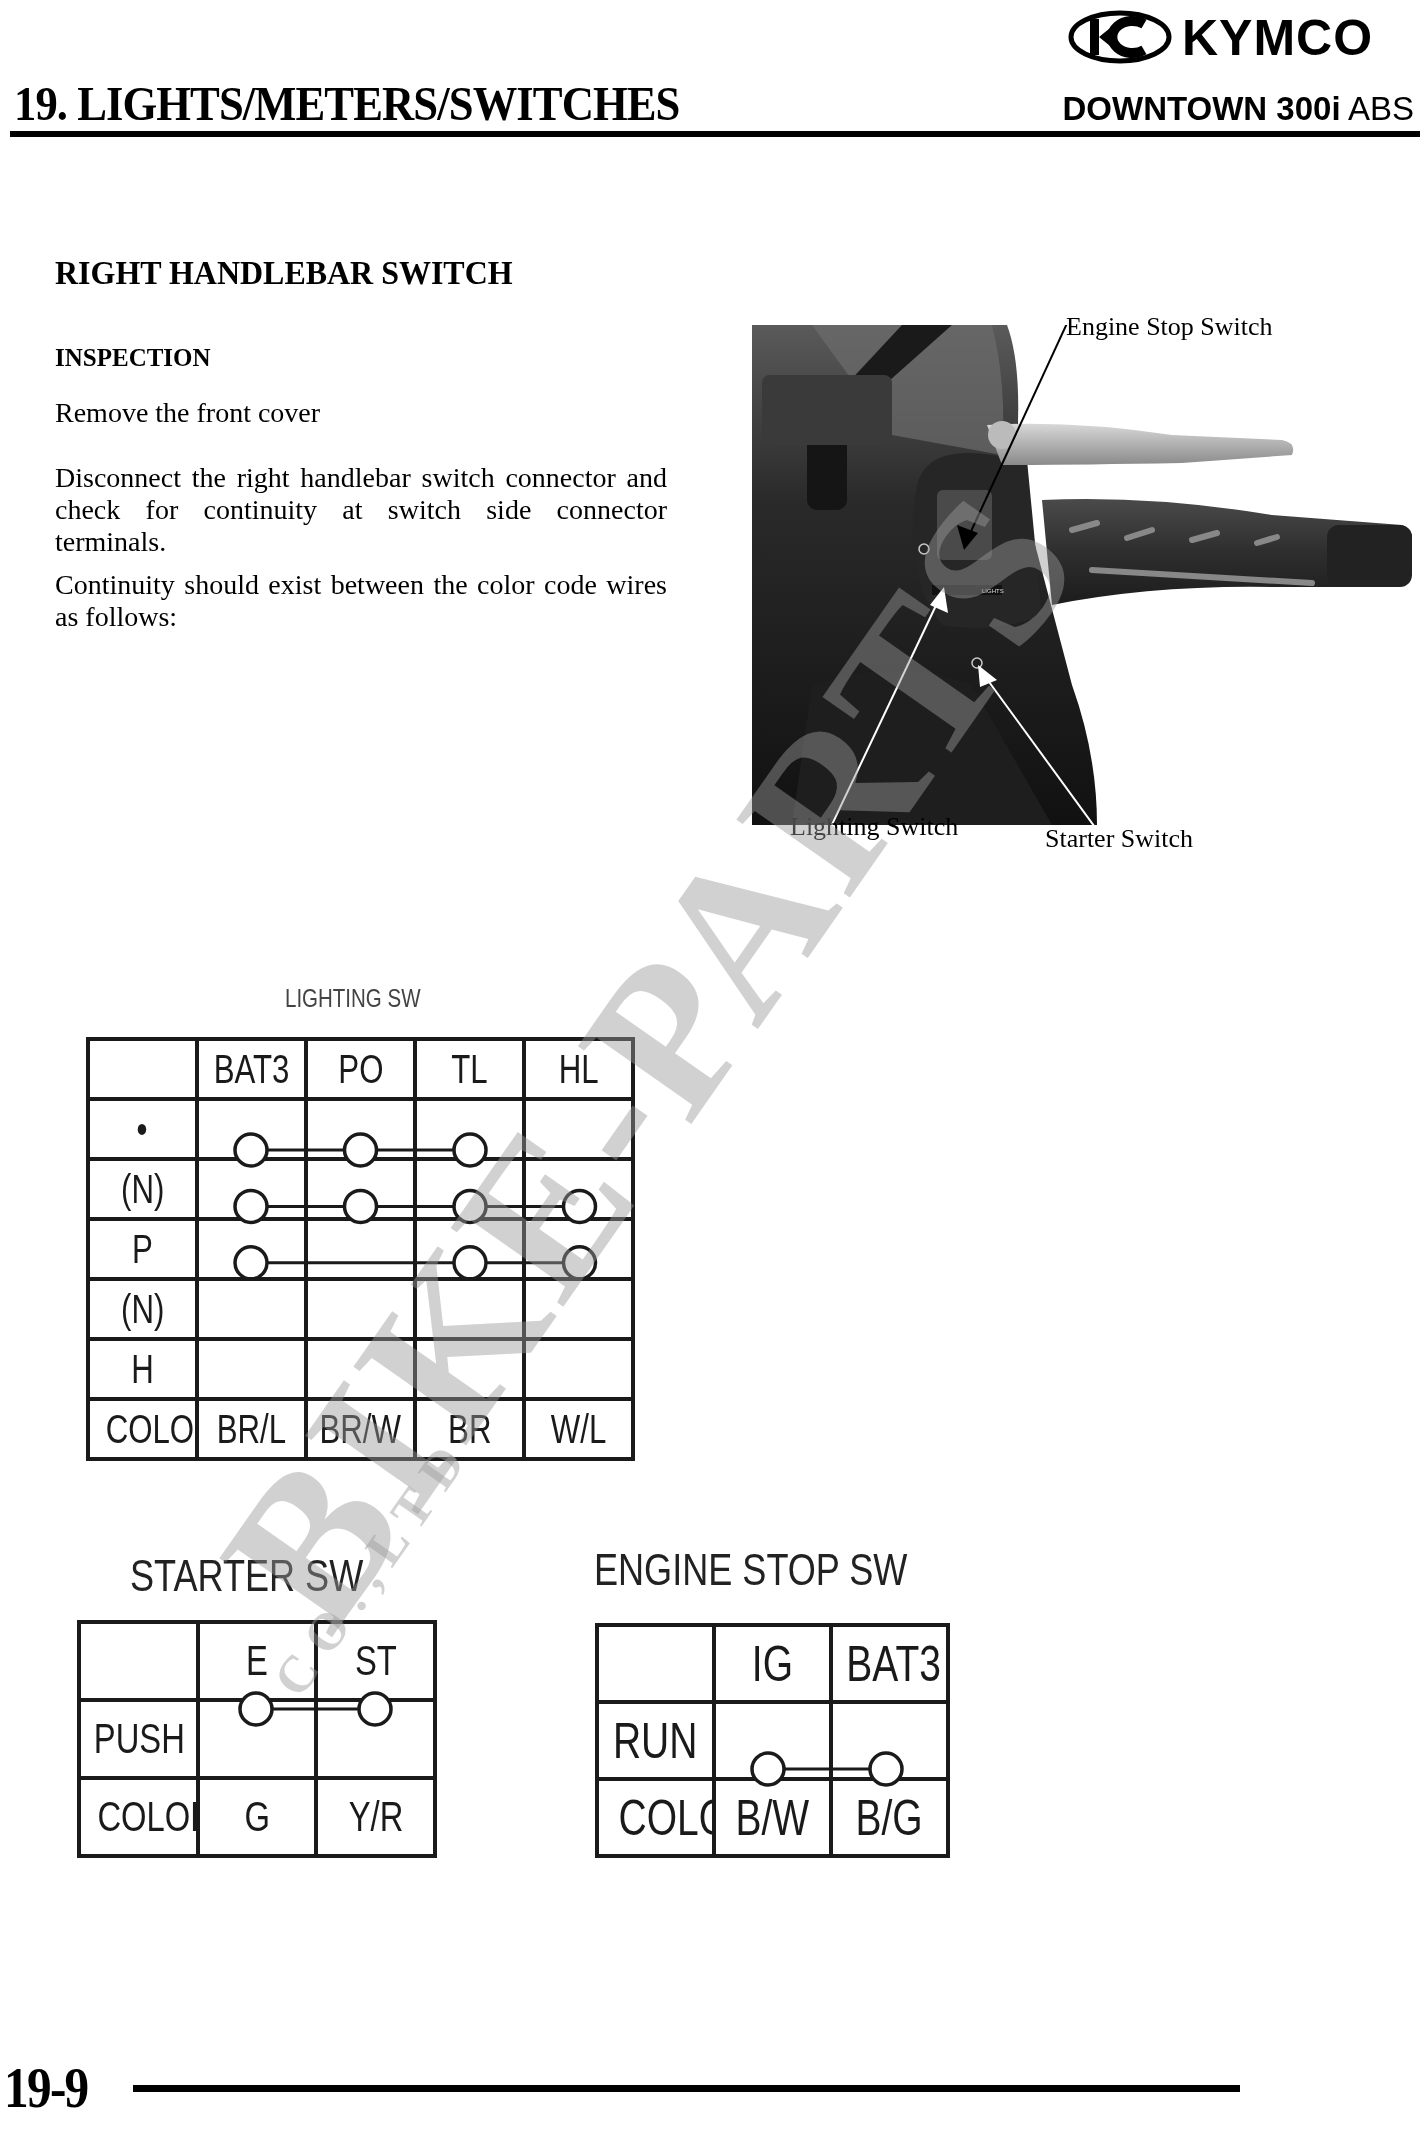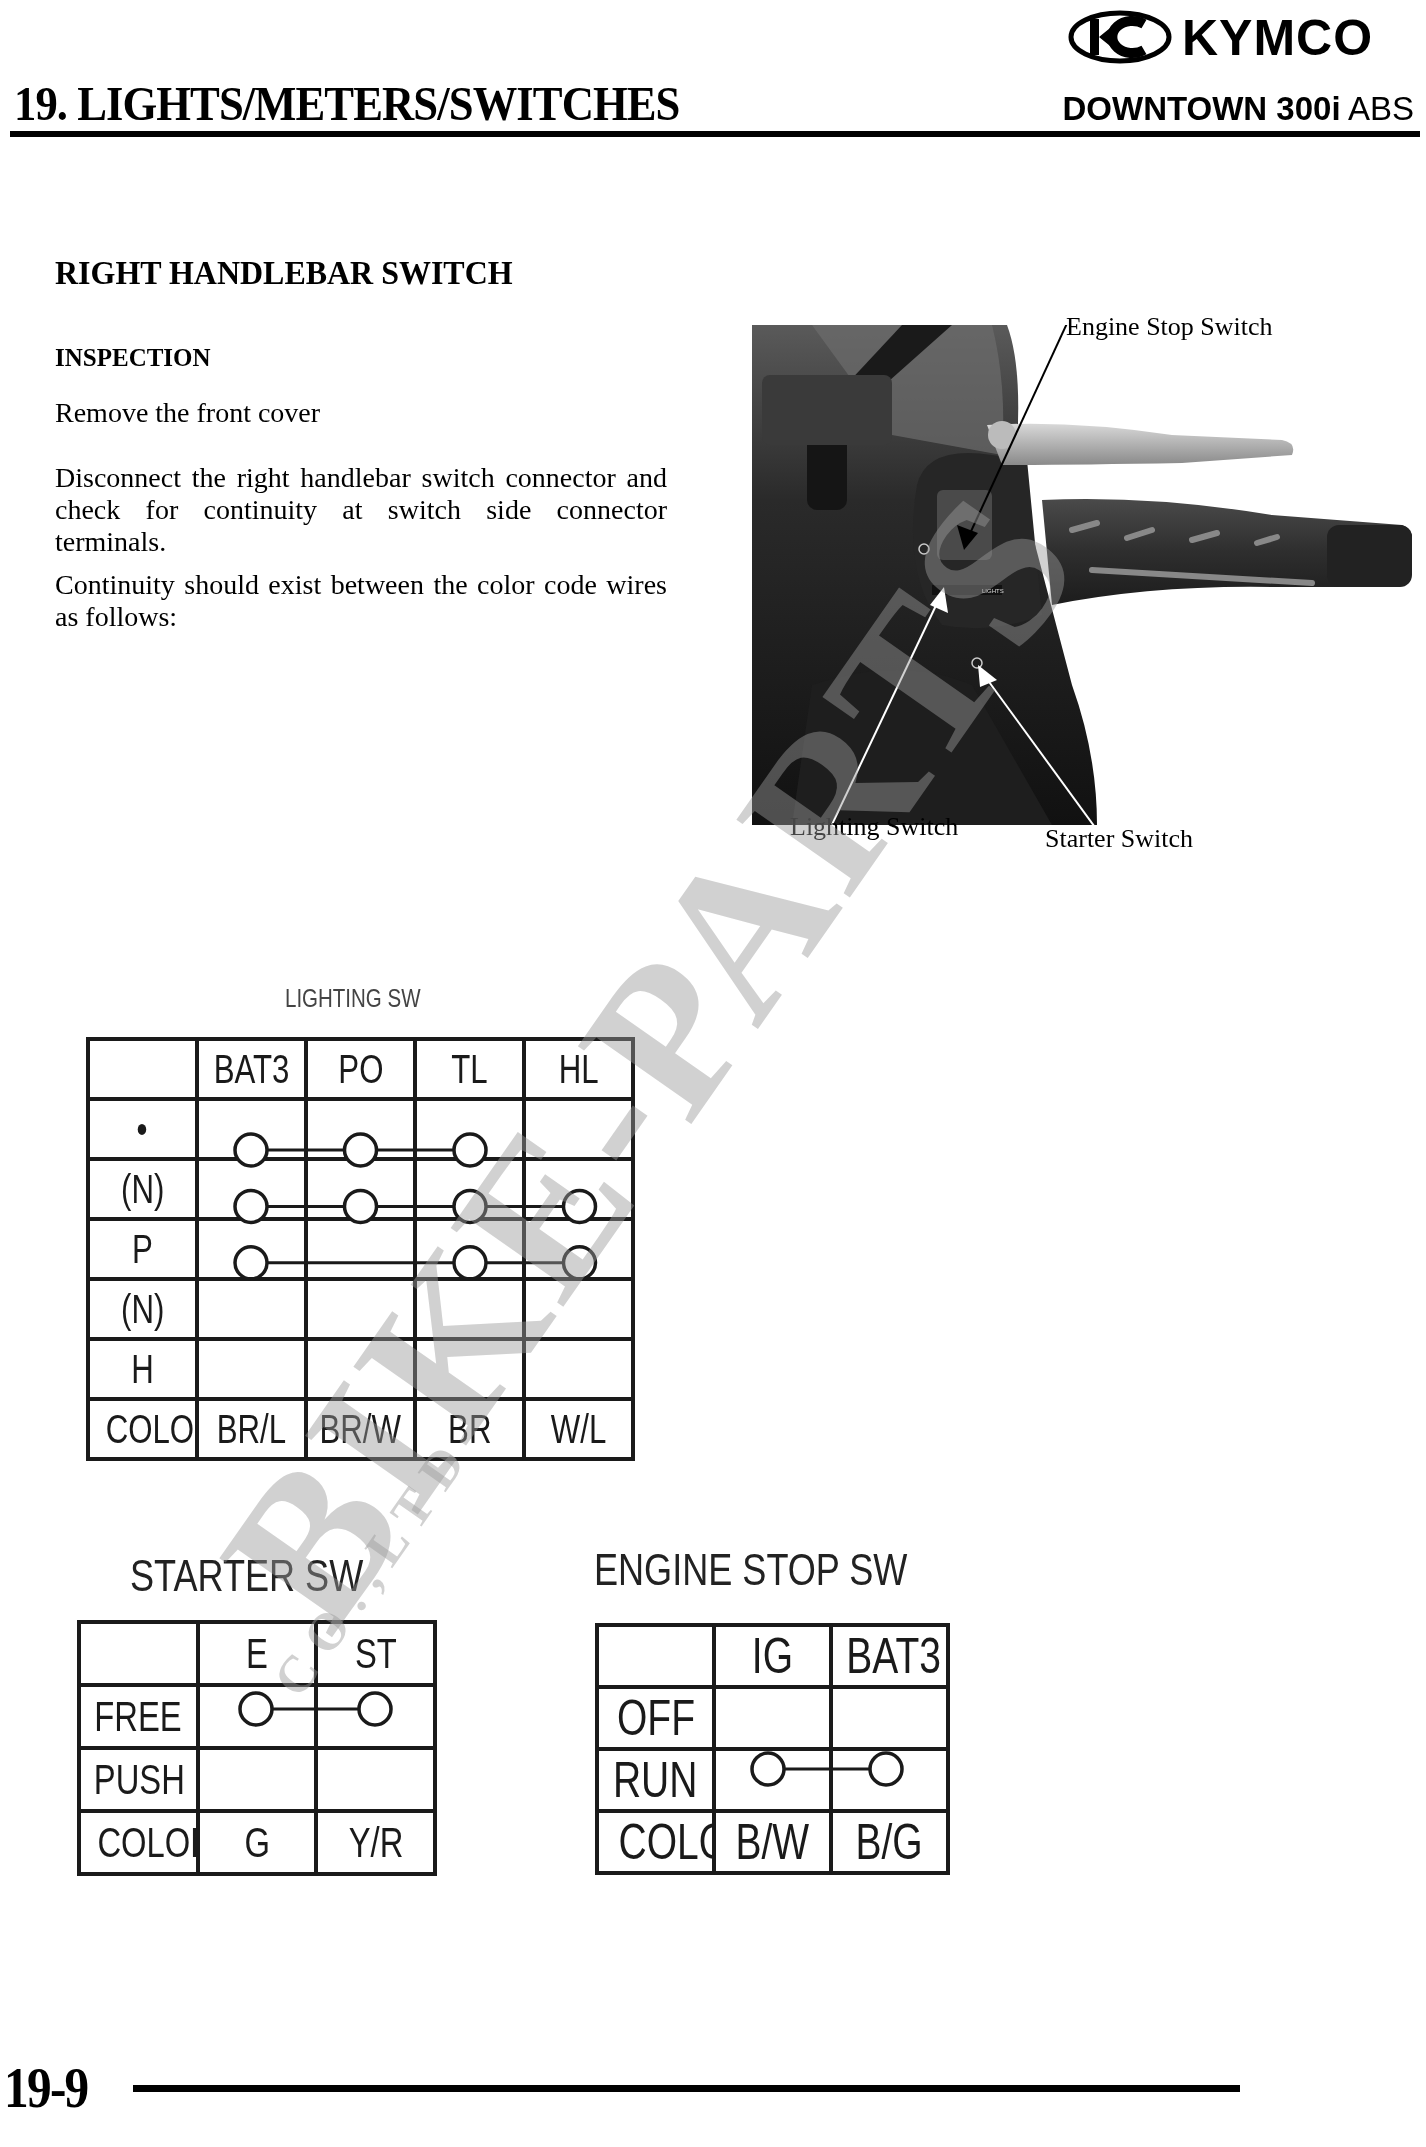--- a/index.html
+++ b/index.html
@@ -221,25 +221,20 @@
 
 <div class="abs sans sw-title" id="starter-title">STARTER SW</div>
 <table class="sw" id="starter-table">
   <tbody>
       <tr>
     <td><span></span></td>
     <td><span>E</span></td>
     <td><span>ST</span></td>
   </tr>
   <tr>
-    <td class="left-al"><span>FREE</span></td>
-    <td></td>
-        <td></td>
-  </tr>
-  <tr>
     <td class="left-al"><span>PUSH</span></td>
     <td></td>
         <td></td>
   </tr>
   <tr>
     <td class="left-al"><span>COLOR</span></td>
     <td><span>G</span></td>
     <td><span>Y/R</span></td>
   </tr>
 </tbody>
@@ -252,25 +247,20 @@
 
 <div class="abs sans sw-title" id="enginestop-title">ENGINE STOP SW</div>
 <table class="sw" id="enginestop-table">
   <tbody>
       <tr>
     <td><span></span></td>
     <td><span>IG</span></td>
     <td><span>BAT3</span></td>
   </tr>
   <tr>
-    <td><span>OFF</span></td>
-    <td></td>
-        <td></td>
-  </tr>
-  <tr>
     <td><span>RUN</span></td>
     <td></td>
         <td></td>
   </tr>
   <tr>
     <td class="left-al"><span>COLOR</span></td>
     <td><span>B/W</span></td>
     <td><span>B/G</span></td>
   </tr>
 </tbody>

